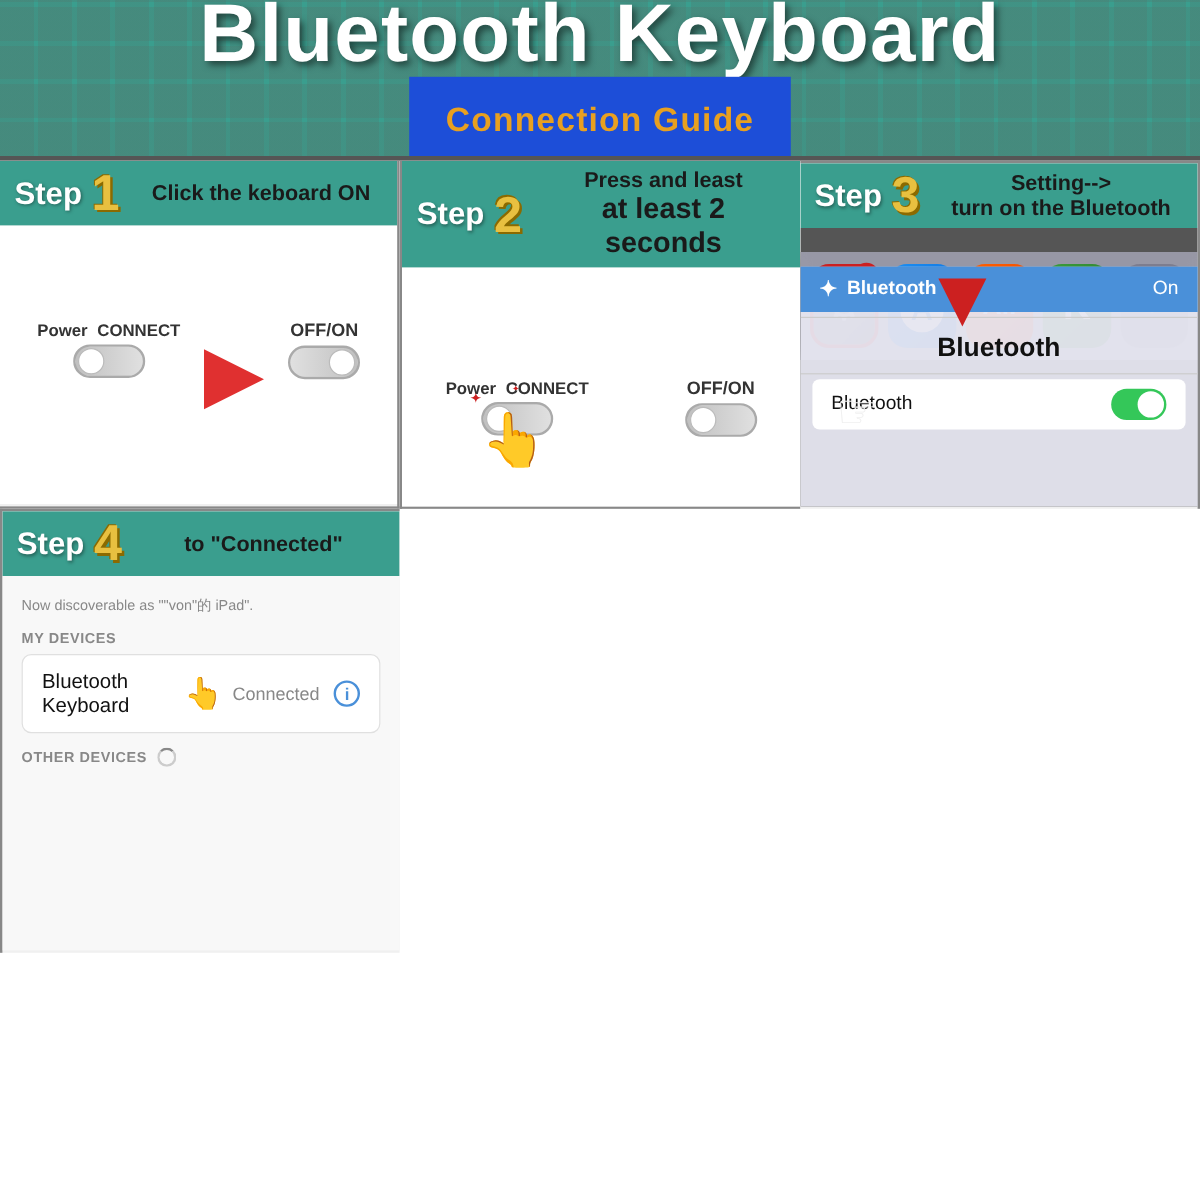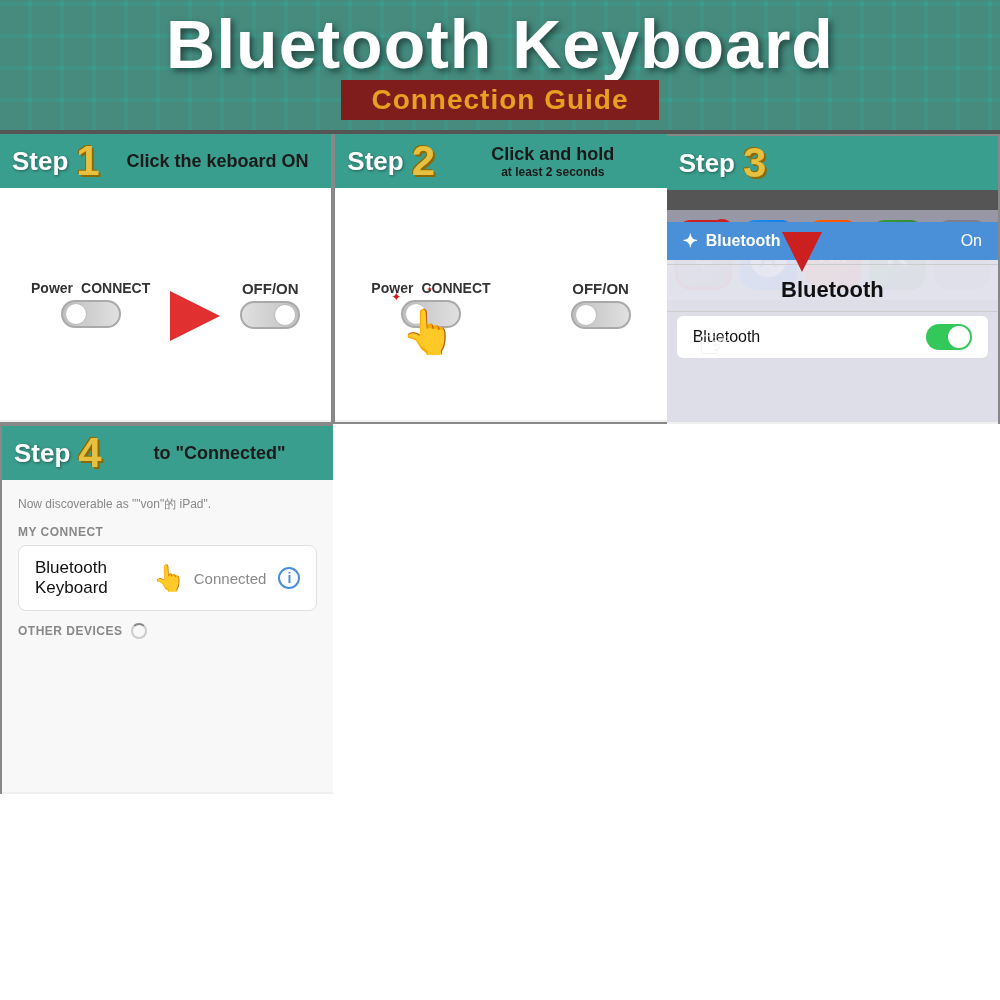--- a/index.html
+++ b/index.html
@@ -42,22 +42,22 @@
       font-size: 68px;
       font-weight: 900;
       color: #fff;
       text-shadow: 3px 3px 6px rgba(0,0,0,0.5);
       position: relative;
       z-index: 2;
       letter-spacing: 1px;
       line-height: 1;
     }
     .header-subtitle-box {
-      background: #7f1d1d;
-      padding: 4px 30px;
+      background: #1d4ed8;
+      padding: 20px 30px;
       position: relative;
       z-index: 2;
       margin-top: 2px;
     }
     .header-subtitle {
       font-size: 28px;
       font-weight: 700;
       color: #e8a020;
       letter-spacing: 1px;
     }
@@ -124,21 +124,21 @@
       background: #fff;
       height: calc(100% - 56px);
       display: flex;
       align-items: center;
       justify-content: center;
       position: relative;
       overflow: hidden;
     }
     .keyboard-diagram {
       display: flex;
-      align-items: center;
+      align-items: flex-start;
       gap: 20px;
       padding: 20px;
       position: relative;
     }
     .toggle-labels {
       display: flex;
       gap: 8px;
       font-size: 14px;
       font-weight: 600;
       color: #333;
@@ -475,22 +475,22 @@
         </div>
       </div>
     </div>
   </div>
 
   <div class="step-cell">
     <div class="step-header">
       <span class="step-label">Step</span>
       <span class="step-num">2</span>
       <div style="flex:1;text-align:center;margin-left:8px;">
-        <div style="font-size:18px;font-weight:700;color:#1a1a1a;">Click and hold</div>
-        <div style="font-size:12px;font-weight:700;color:#1a1a1a;">at least 2 seconds</div>
+        <div style="font-size:18px;font-weight:700;color:#1a1a1a;">Press and least</div>
+        <div style="font-size:24px;font-weight:700;color:#1a1a1a;">at least 2 seconds</div>
       </div>
     </div>
     <div class="step2-content">
 
       <div class="keyboard-diagram">
         <div style="display:flex;flex-direction:column;align-items:center;gap:4px;position:relative;">
           <div class="toggle-labels">
             <span>Power</span>
             <span style="position:relative;z-index:2;">CONNECT</span>
           </div>
@@ -512,20 +512,24 @@
           </div>
         </div>
       </div>
     </div>
   </div>
 
   <div class="step-cell">
     <div class="step-header">
       <span class="step-label">Step</span>
       <span class="step-num">3</span>
+      <div style="flex:1;text-align:center;margin-left:8px;">
+        <div style="font-size:18px;font-weight:700;color:#1a1a1a;">Setting--&gt;</div>
+        <div style="font-size:18px;font-weight:700;color:#1a1a1a;">turn on the Bluetooth</div>
+      </div>
     </div>
     <div class="step3-content">
 
       <div class="ios-dock">
         <div class="ios-icon settings">
           <span class="gear-shape">⚙</span>
           <div class="badge">3</div>
         </div>
         <div class="ios-icon appstore">
           <span class="appstore-shape">🅐</span>
@@ -567,21 +571,21 @@
   <div class="step-cell">
     <div class="step-header">
       <span class="step-label">Step</span>
       <span class="step-num">4</span>
       <div style="flex:1;text-align:center;margin-left:8px;">
         <div style="font-size:18px;font-weight:700;color:#1a1a1a;">to "Connected"</div>
       </div>
     </div>
     <div class="step4-content">
       <div class="discoverable-text">Now discoverable as ""von"的 iPad".</div>
-      <div class="my-devices-label">MY CONNECT</div>
+      <div class="my-devices-label">MY DEVICES</div>
       <div class="device-row">
         <span class="device-name">Bluetooth  Keyboard</span>
 
         <span style="font-size:26px;color:#cc2020;margin-right:8px;">👆</span>
         <span class="connected-label">Connected</span>
         <div class="info-icon">
           <span>i</span>
         </div>
       </div>
       <div class="other-devices-label">

